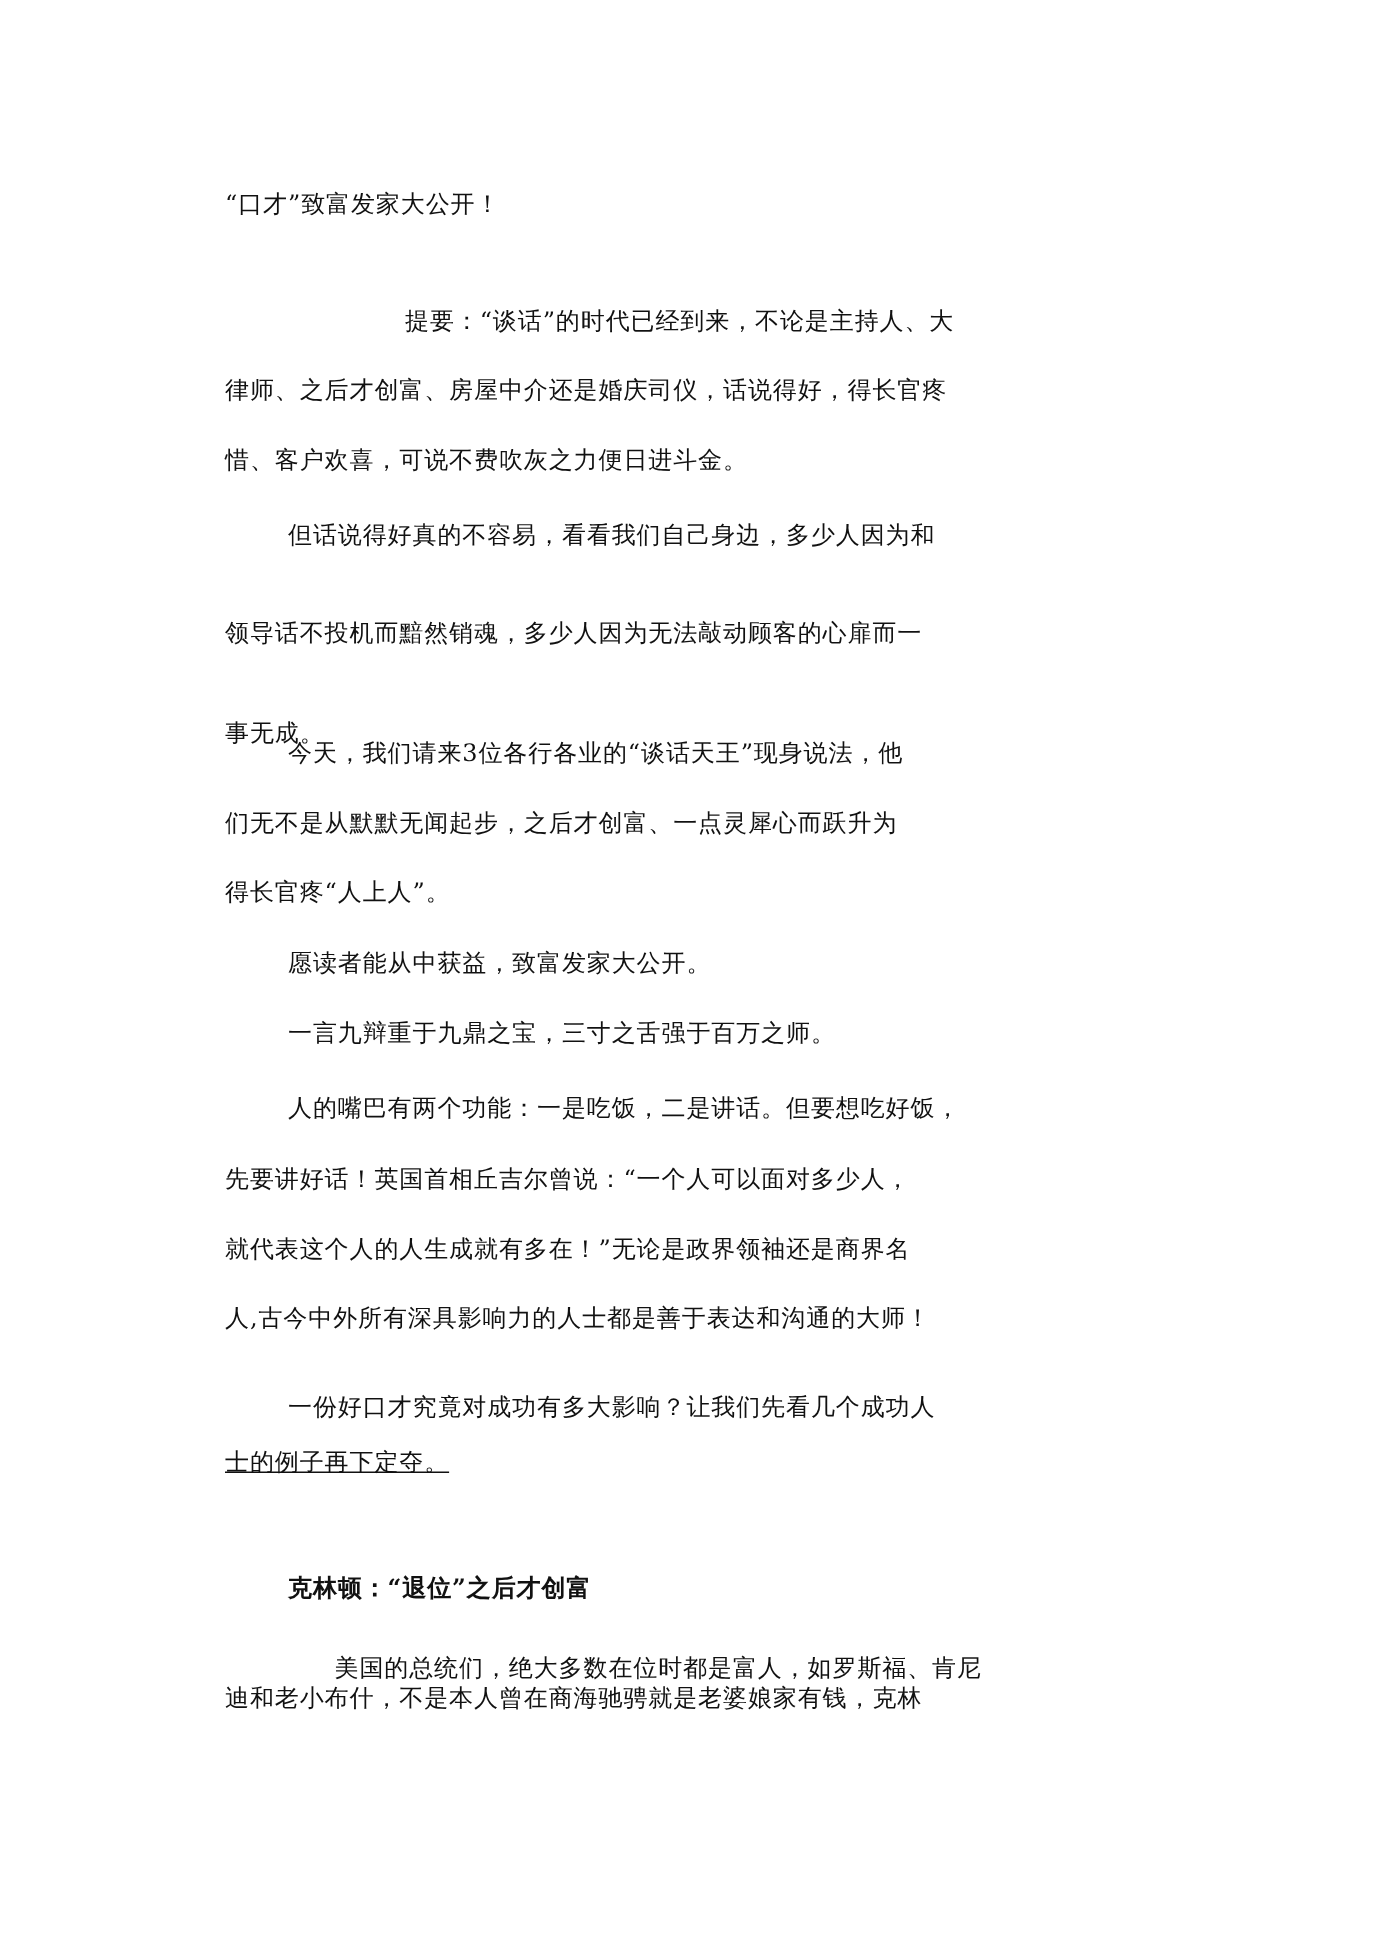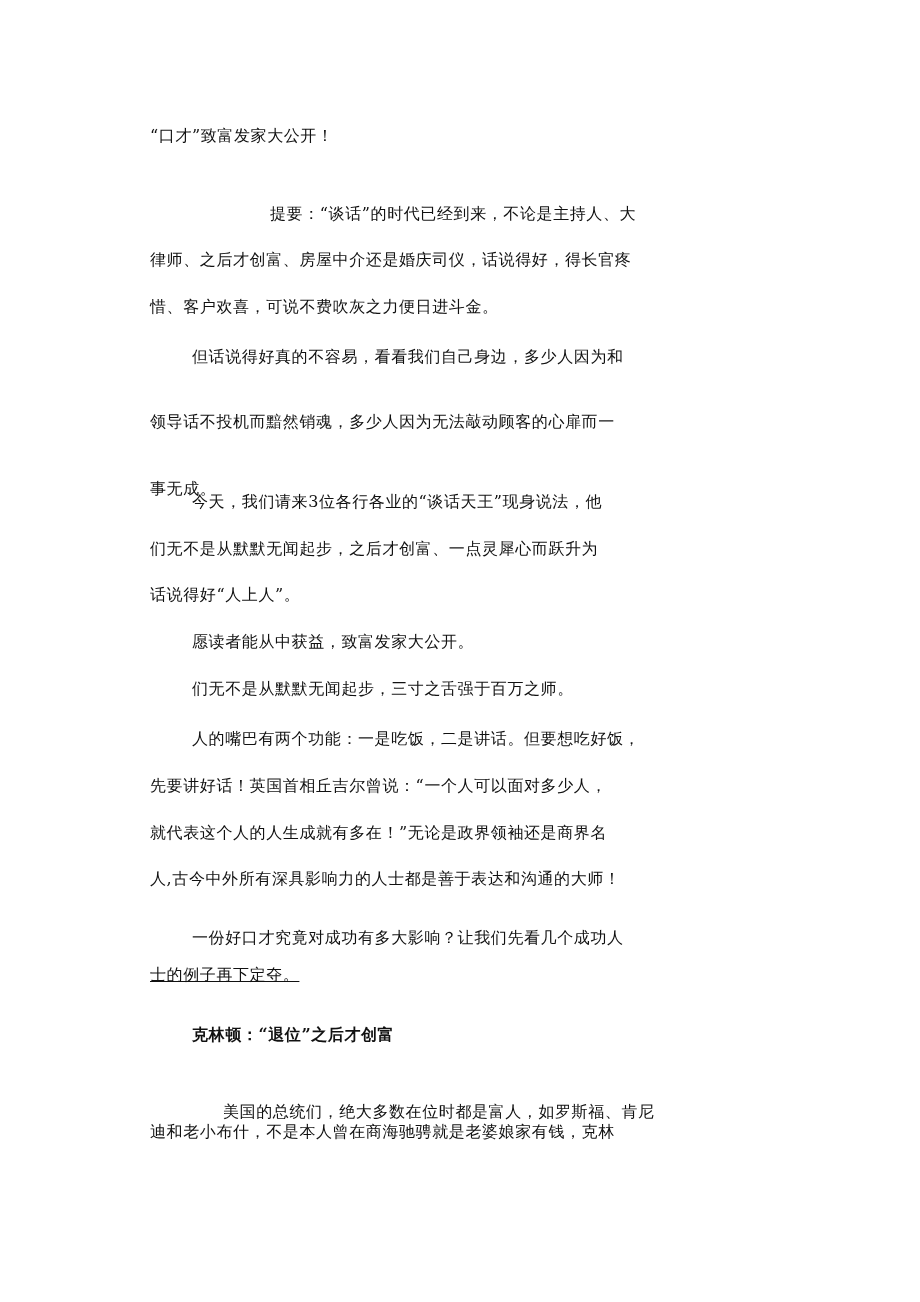--- a/index.html
+++ b/index.html
@@ -24,44 +24,44 @@
   .line {
     position: absolute;
     left: 0;
     white-space: nowrap;
     font-size: 16px;
     line-height: 24px;
     letter-spacing: 0.6px;
   }
   .indent { left: 42px; }
   .indent-big { left: 120px; }
-  .bold { font-weight: bold; }
+  .bold { font-weight: bold; margin-top: 24px; }
 </style>
 </head>
 <body>
 
 <div class="page">
 
   <div class="line" style="top:124px;">“口才”致富发家大公开！</div>
 
   <div class="line indent-big" style="top:202px;">提要：“谈话”的时代已经到来，不论是主持人、大</div>
   <div class="line" style="top:248px;">律师、之后才创富、房屋中介还是婚庆司仪，话说得好，得长官疼</div>
   <div class="line" style="top:295px;">惜、客户欢喜，可说不费吹灰之力便日进斗金。</div>
 
   <div class="line indent" style="top:345px;">但话说得好真的不容易，看看我们自己身边，多少人因为和</div>
   <div class="line" style="top:410px;">领导话不投机而黯然销魂，多少人因为无法敲动顾客的心扉而一</div>
   <div class="line" style="top:440px;margin-top:37px;">事无成。</div>
 
   <div class="line indent" style="top:490px;">今天，我们请来3位各行各业的“谈话天王”现身说法，他</div>
   <div class="line" style="top:537px;">们无不是从默默无闻起步，之后才创富、一点灵犀心而跃升为</div>
-  <div class="line" style="top:583px;">话说得好“人上人”。</div>
+  <div class="line" style="top:583px;">得长官疼“人上人”。</div>
 
   <div class="line indent" style="top:630px;">愿读者能从中获益，致富发家大公开。</div>
 
-  <div class="line indent" style="top:677px;">们无不是从默默无闻起步，三寸之舌强于百万之师。</div>
+  <div class="line indent" style="top:677px;">一言九辩重于九鼎之宝，三寸之舌强于百万之师。</div>
 
   <div class="line indent" style="top:727px;">人的嘴巴有两个功能：一是吃饭，二是讲话。但要想吃好饭，</div>
   <div class="line" style="top:774px;">先要讲好话！英国首相丘吉尔曾说：“一个人可以面对多少人，</div>
   <div class="line" style="top:821px;">就代表这个人的人生成就有多在！”无论是政界领袖还是商界名</div>
   <div class="line" style="top:867px;">人,古今中外所有深具影响力的人士都是善于表达和沟通的大师！</div>
 
   <div class="line indent" style="top:926px;">一份好口才究竟对成功有多大影响？让我们先看几个成功人</div>
   <div class="line" style="top:963px;text-decoration:underline;">士的例子再下定夺。</div>
 
   <div class="line indent bold" style="top:1023px;">克林顿：“退位”之后才创富</div>

